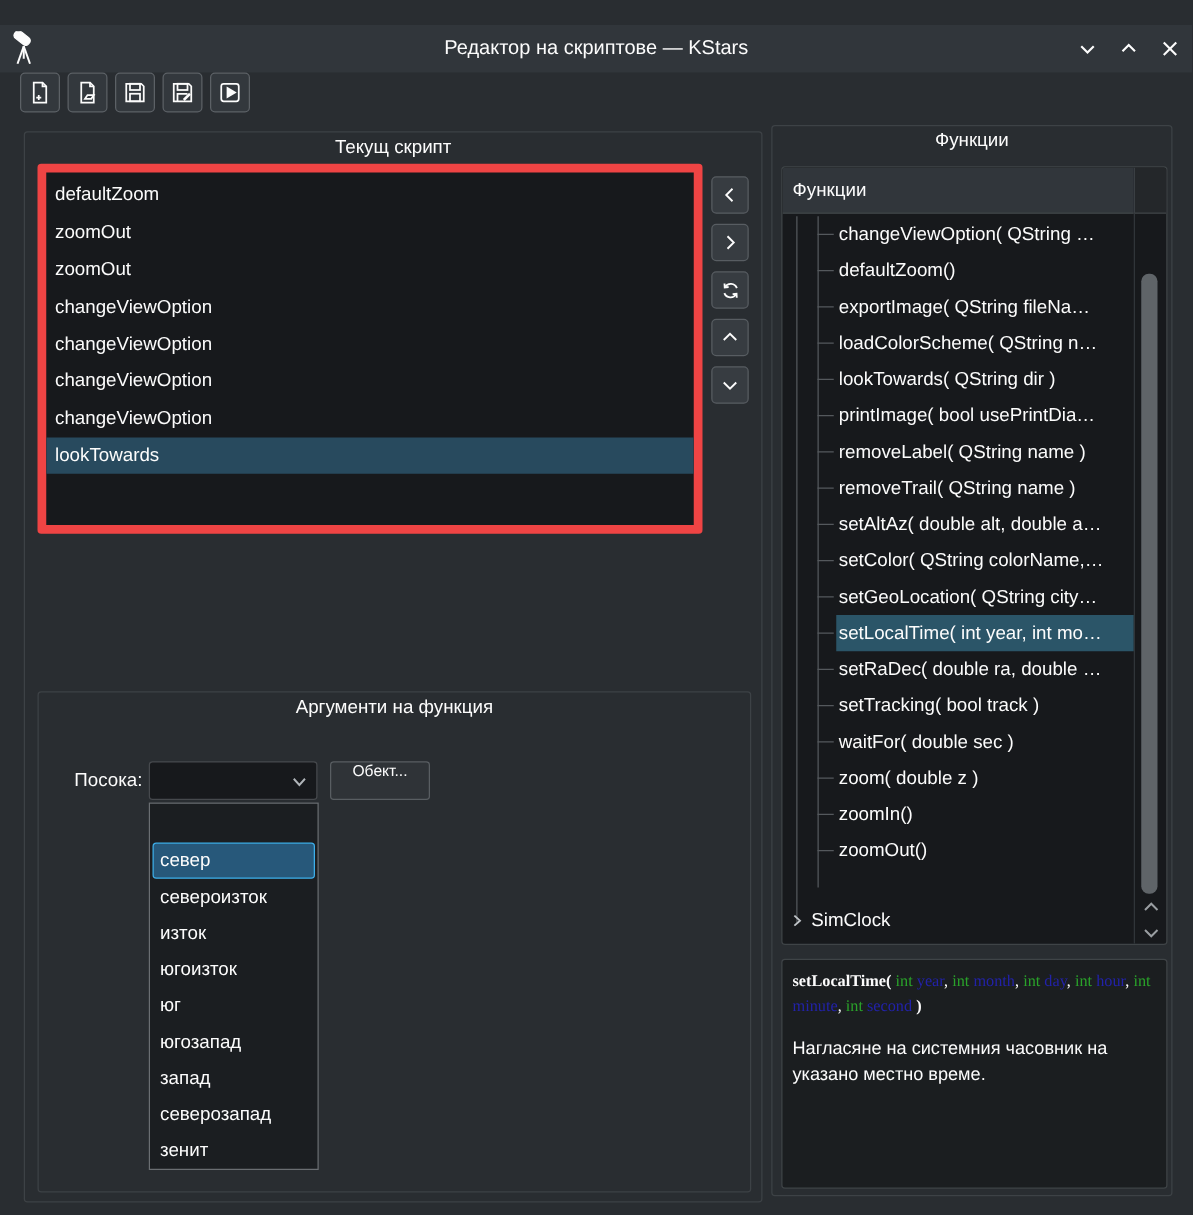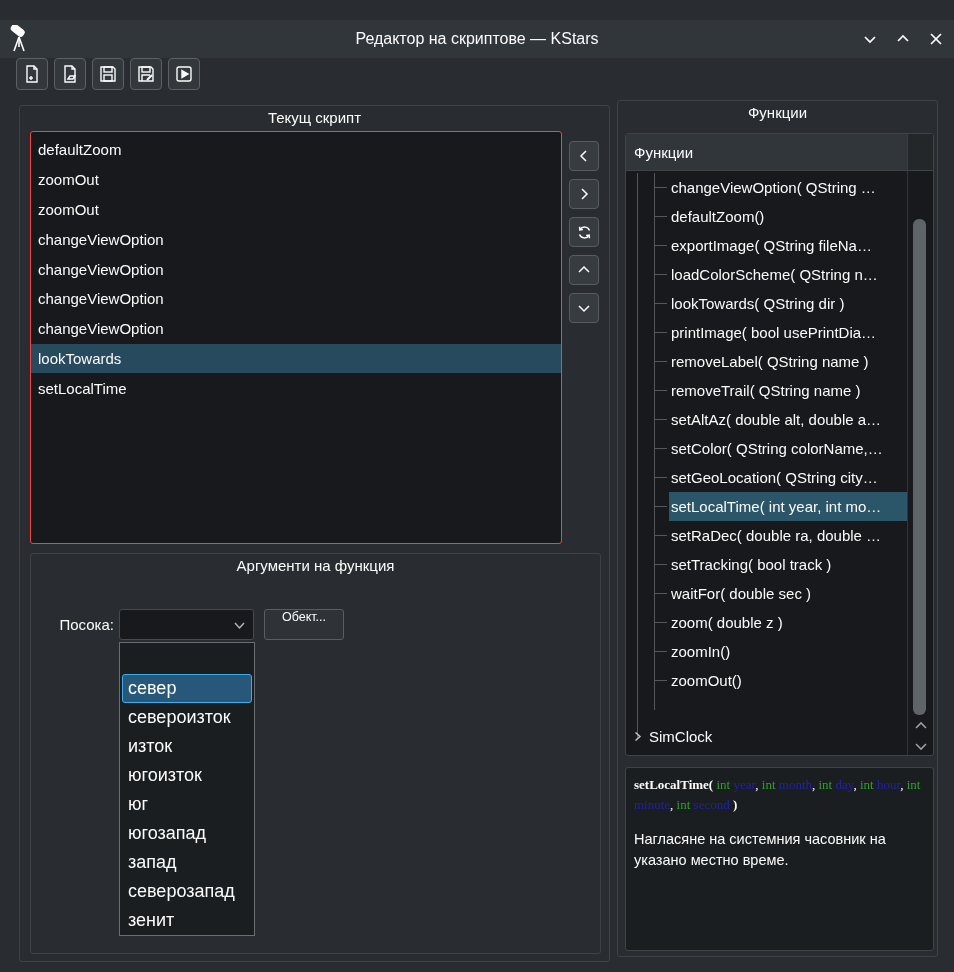--- a/index.html
+++ b/index.html
@@ -19,41 +19,41 @@
   
   .tbtn { position:absolute; top:58px; width:32px; height:32px; background:#33383d;
           border:1px solid #5c6166; border-radius:4px; display:flex; align-items:center; justify-content:center; }
   .tbtn svg { stroke:#fcfcfc; fill:none; stroke-width:1.4; }
 
   
   .group { position:absolute; border:1px solid #3d4246; border-radius:3px; }
   .group-title { position:absolute; left:0; right:0; top:3px; text-align:center; font-size:15px; color:#fcfcfc; }
 
   
-  .listbox { position:absolute; left:10px; top:25px; width:532px; height:413px; background:#17191c;
-             border:1px solid #ef4444; border-radius:3px; padding-top:3px; overflow:hidden; }
+  .listbox { position:absolute; left:10px; top:25px; width:532px; height:296px; background:#17191c;
+             border:7px solid #ef4444; border-radius:3px; padding-top:3px; overflow:hidden; }
   .list-row { height:29.8px; display:flex; align-items:center; padding-left:7px; font-size:15px; white-space:nowrap; }
   .list-row.selected { background:#284a5e; }
 
   
   .sbtn { position:absolute; left:549px; width:30px; height:30px; background:#373c41;
           border:1px solid #585d62; border-radius:4px; display:flex; align-items:center; justify-content:center; }
   .sbtn svg { stroke:#fcfcfc; fill:none; stroke-width:1.5; }
 
   
   .args-label { position:absolute; left:21px; top:62px; width:62px; text-align:right; font-size:15px; }
   .combo { position:absolute; left:88px; top:55px; width:135px; height:31px; background:#17191c;
            border:1px solid #46494d; border-radius:3px; }
   .combo .chev { position:absolute; right:7px; top:9px; }
   .obj-btn { position:absolute; left:233px; top:55px; width:80px; height:31px; background:#2f3337;
              border:1px solid #595e62; border-radius:3px; font-size:12.5px; color:#fcfcfc;
              display:flex; align-items:flex-start; justify-content:center; }
   .popup { position:absolute; left:88px; top:88px; width:136px; height:294px; background:#1b1e21;
            border:1px solid #6a6e72; padding:2px; z-index:5; }
-  .dd-row { height:29px; display:flex; align-items:center; padding-left:5px; font-size:18px;
+  .dd-row { height:29px; display:flex; align-items:center; padding-left:5px; font-size:15px;
             border:1px solid transparent; border-radius:3px; white-space:nowrap; }
   .dd-row.selected { background:#27587a; border-color:#3daee9; }
 
   
   .tree { position:absolute; left:7px; top:32px; width:309px; height:623px; background:#17191c;
           border:1px solid #3f4447; border-radius:3px; overflow:hidden; }
   .tree-header { position:absolute; left:0; top:0; width:281px; height:37px; background:#31363b;
                  border-bottom:1px solid #3f4447; display:flex; align-items:center; padding-left:8px; font-size:15px; }
   .tree-corner { position:absolute; left:281px; top:0; width:28px; height:37px; background:#24272a;
                  border-bottom:1px solid #3f4447; border-left:1px solid #3a3f43; }
@@ -160,21 +160,20 @@
     <div class="listbox">
 
     <div class="list-row">defaultZoom</div>
         <div class="list-row">zoomOut</div>
         <div class="list-row">zoomOut</div>
         <div class="list-row">changeViewOption</div>
         <div class="list-row">changeViewOption</div>
         <div class="list-row">changeViewOption</div>
         <div class="list-row">changeViewOption</div>
         <div class="list-row selected">lookTowards</div>
-        <div class="list-row">setLocalTime</div>
       </div>
 
     <div class="sbtn" style="top:35px">
       <svg width="14" height="14" viewBox="0 0 14 14">
           <polyline points="9,2 4,7 9,12"></polyline>
         </svg>
     </div>
     <div class="sbtn" style="top:73px">
       <svg width="14" height="14" viewBox="0 0 14 14">
           <polyline points="5,2 10,7 5,12"></polyline>

